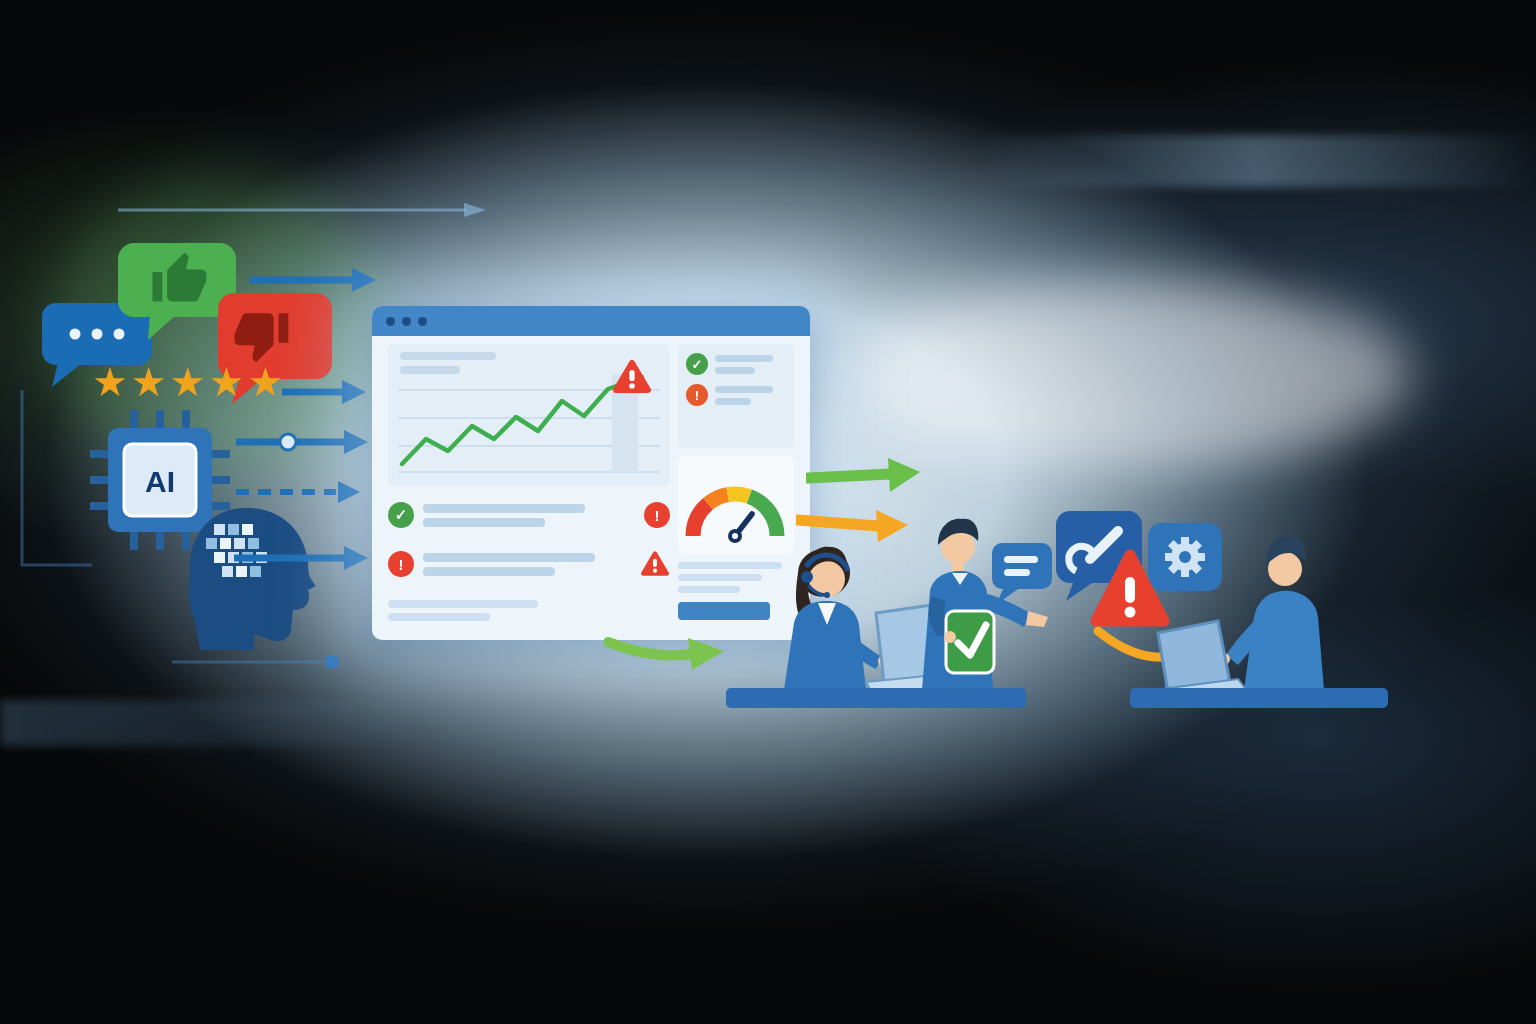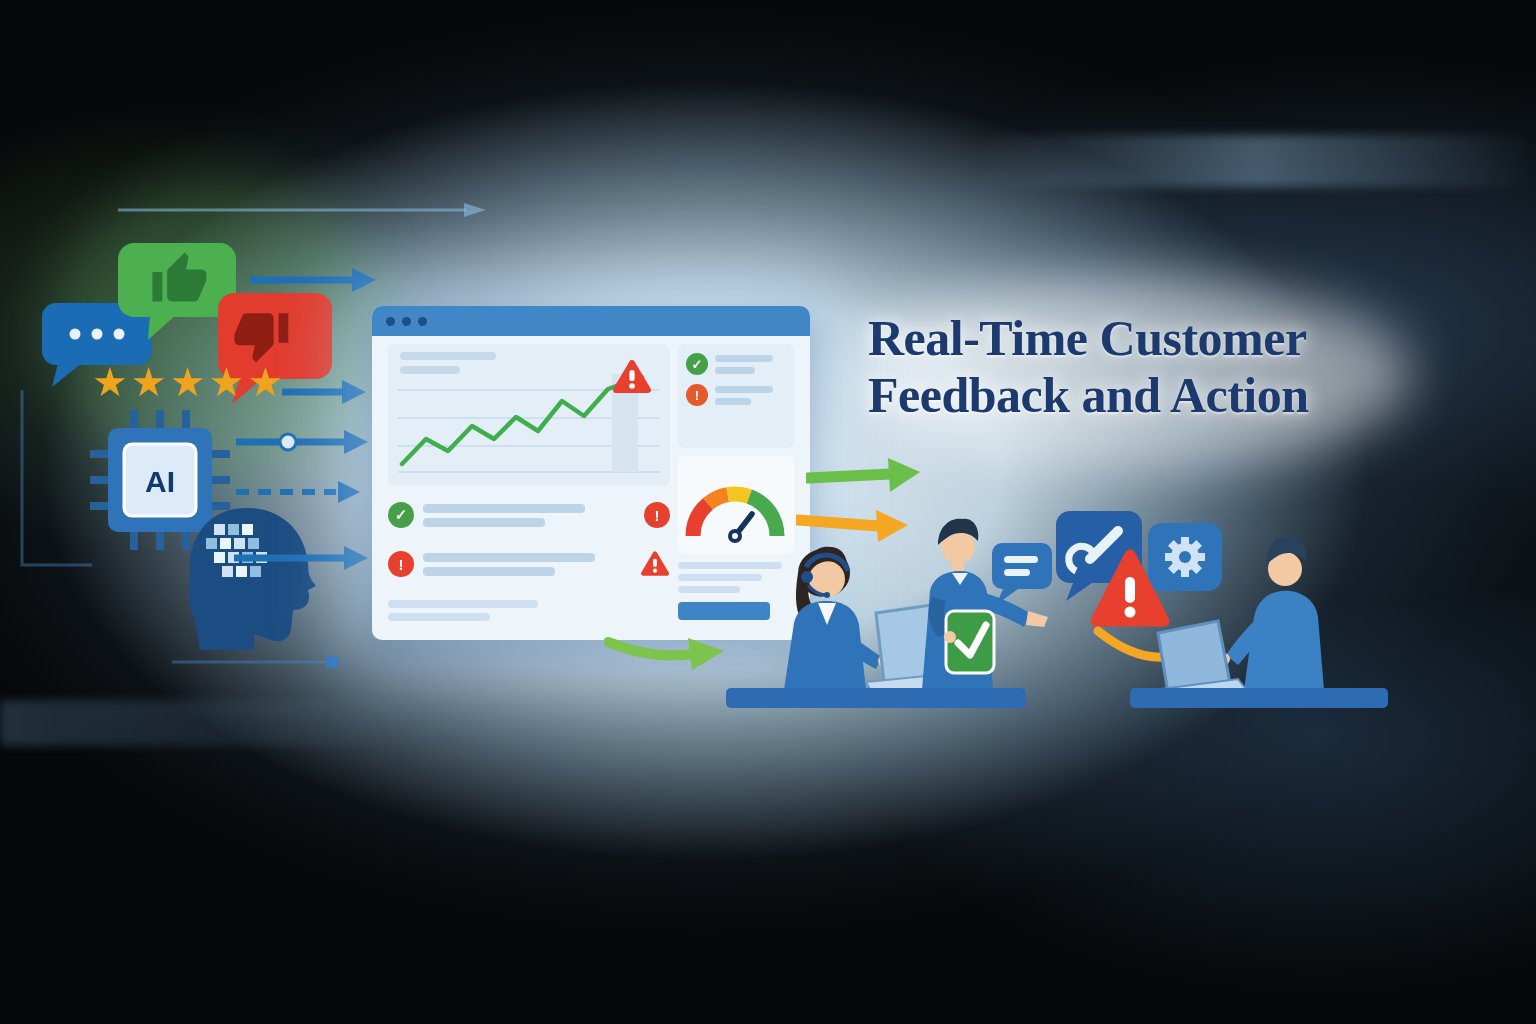--- a/index.html
+++ b/index.html
@@ -254,24 +254,20 @@
         <div class="lines">
           <div class="skel light" style="width:104px;height:7px;"></div>
           <div class="skel light" style="width:84px;height:7px;"></div>
           <div class="skel light" style="width:62px;height:7px;"></div>
         </div>
         <div style="width:92px;height:18px;background:#3f84c4;border-radius:4px;margin-top:9px;"></div>
       </div>
     </div>
   </div>
 
-  <h1 class="title" style="margin:0;">
-    <span>Real-Time Customer</span>
-    <span>Feedback and Action</span>
-  </h1>
 
   <svg class="abs" style="left:806px;top:452px;" width="116" height="52" viewBox="0 0 116 52">
     <line x1="2" y1="26" x2="84" y2="22" stroke="#6abf4b" stroke-width="11" stroke-linecap="round"></line>
     <polygon points="82,6 114,20 84,40" fill="#6abf4b"></polygon>
   </svg>
   <svg class="abs" style="left:796px;top:498px;" width="116" height="54" viewBox="0 0 116 54">
     <line x1="2" y1="22" x2="82" y2="28" stroke="#f5a623" stroke-width="11" stroke-linecap="round"></line>
     <polygon points="80,12 112,27 82,44" fill="#f5a623"></polygon>
   </svg>
   <svg class="abs" style="left:604px;top:628px;" width="132" height="52" viewBox="0 0 132 52">

